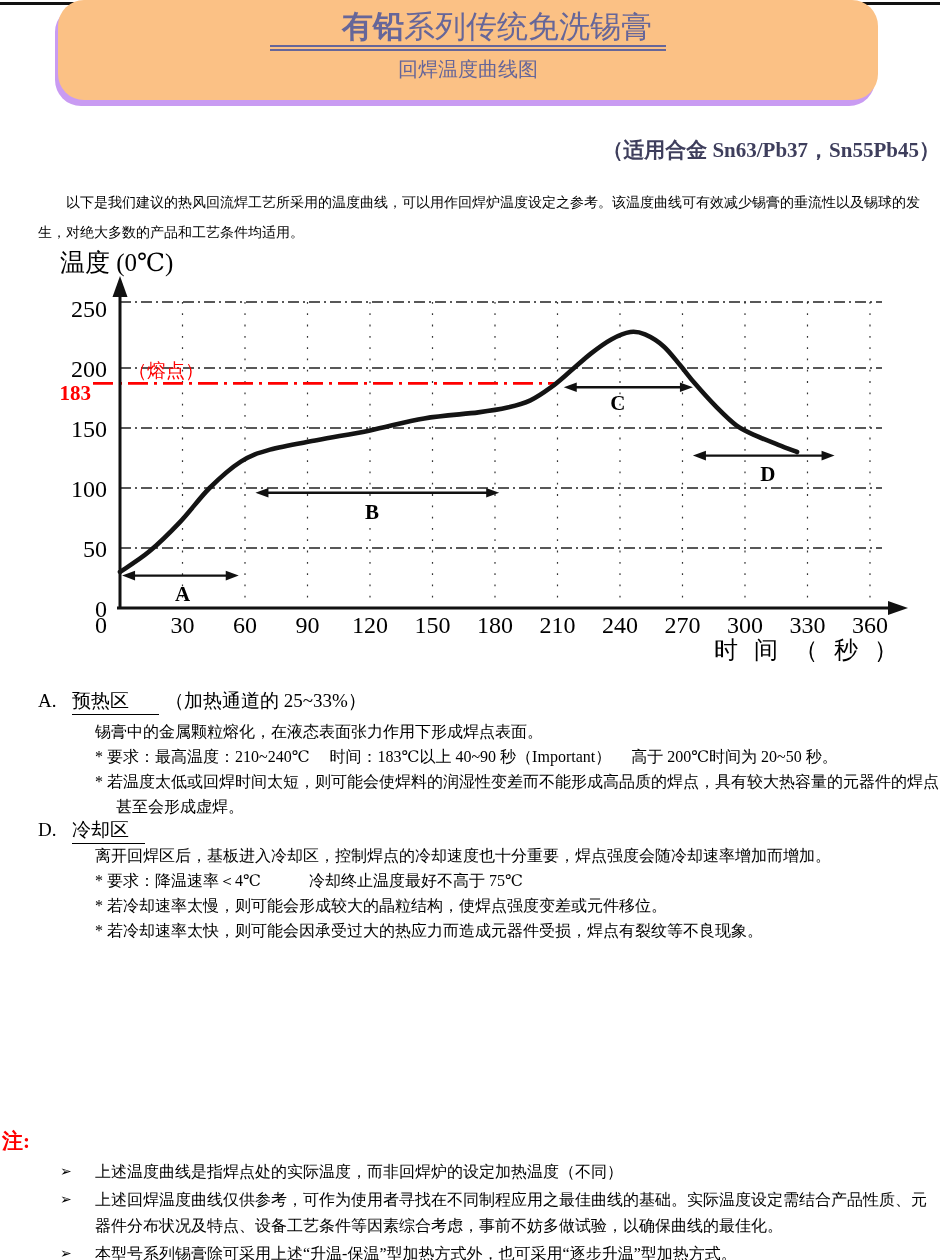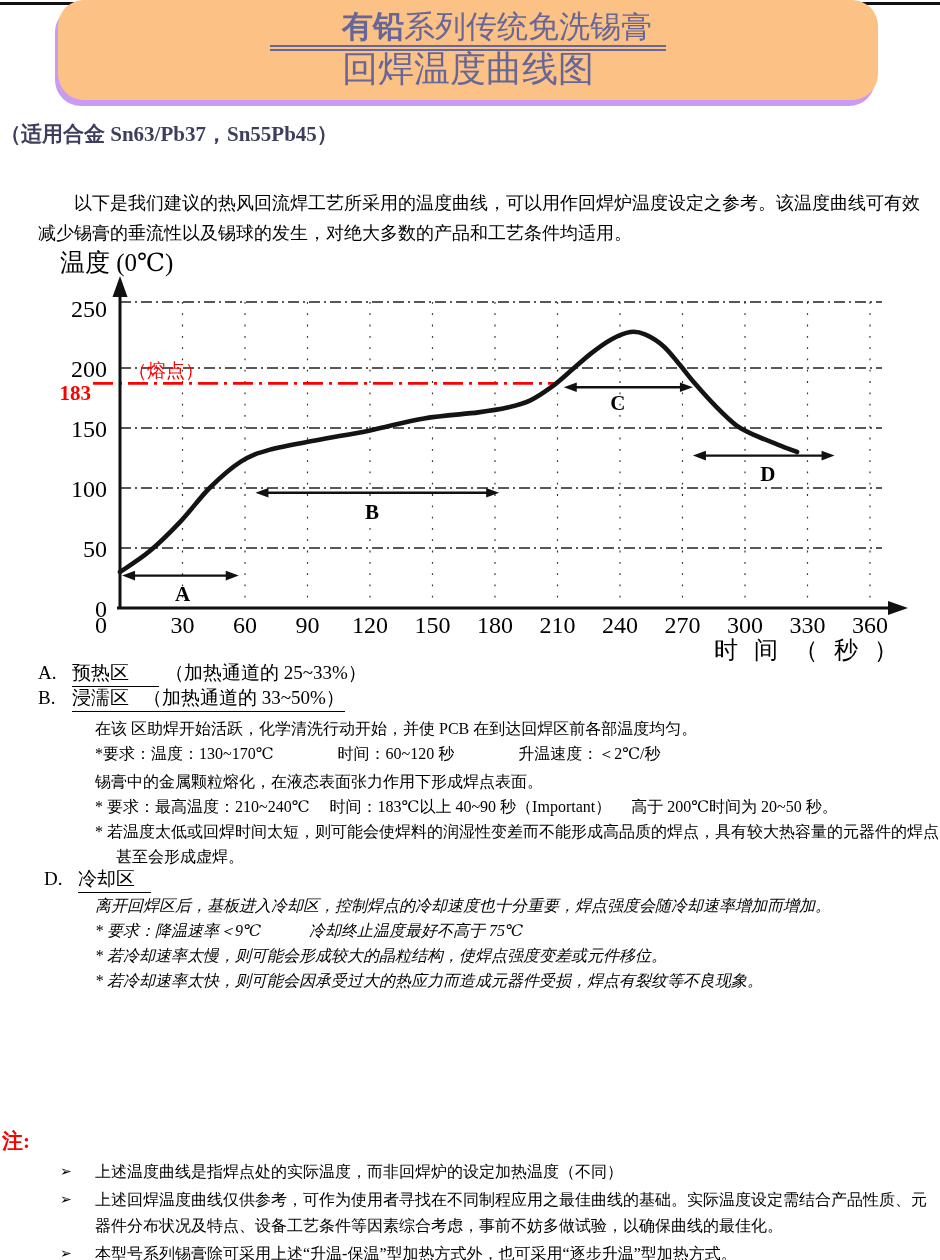--- a/index.html
+++ b/index.html
@@ -10,31 +10,31 @@
   .top-rule{position:absolute;top:2px;left:0;width:940px;height:2.5px;background:#111;}
   
   .header-box{
     position:absolute;top:0;left:58px;width:820px;height:100px;
     border-radius:26px;box-shadow:-3px 6px 0 0 #c99bf2;
     text-align:center;
   }
   .title-line1{padding-top:7px;font-size:31px;line-height:40px;}
   .title-underline{border-bottom:6px double;padding:0 14px 1px 72px;}
   .title-bold{font-weight:bold;}
-  .title-line2{font-size:36px;line-height:44px;}
-  .subtitle{position:absolute;top:120px;left:0;width:940px;text-align:left;
+  .title-line2{font-size:20px;line-height:44px;}
+  .subtitle{position:absolute;top:136px;left:0;width:940px;text-align:right;
     font-size:21px;font-weight:bold;color:#3e3e5c;}
   
   .intro{position:absolute;top:188px;left:38px;width:898px;
-    font-size:18px;line-height:30px;text-indent:2em;}
+    font-size:14px;line-height:30px;text-indent:2em;}
   
   #chart-svg{position:absolute;top:0;left:0;pointer-events:none;}
   #chart-svg text{font-family:"Liberation Serif","DejaVu Serif",serif;}
   
-  #sections{position:absolute;top:660px;left:0;width:940px;}
+  #sections{position:absolute;top:688px;left:0;width:940px;}
   .sec-head{margin-left:38px;font-size:19px;line-height:20px;}
   .sec-letter{display:inline-block;width:34px;}
   .u{border-bottom:1.6px solid #000;padding-bottom:3px;}
   .pr-lg{padding-right:30px;}
   .pr-sm{padding-right:16px;}
   .suffix-out{margin-left:6px;}
   .suffix-in{margin-left:14px;}
   .sec-body{font-size:16px;}
   .sec-body > div{line-height:25px;}
   .p1{margin-left:95px;}
@@ -135,38 +135,31 @@
     <polygon points="692.9075,455.6 705.9075,450.8 705.9075,460.40000000000003" fill="#111"></polygon>
     <polygon points="834.5719,455.6 821.5719,450.8 821.5719,460.40000000000003" fill="#111"></polygon>
     <text x="767.9063" y="480.6" font-size="21" font-weight="bold" text-anchor="middle">D</text>
   </svg>
 
 <div id="sections">
     <div class="sec">
       <div class="sec-head"><span class="sec-letter">A.</span><span class="u pr-lg">预热区</span><span class="suffix-out">（加热通道的 25~33%）</span></div>
     </div>
     <div class="sec">
-      <div class="sec-head"><span class="sec-letter">B.</span><span class="u"><span>浸濡区</span><span class="suffix-in">（加热通道的 33~50%）</span></span></div>
-      <div class="sec-body">
-        <div class="p1">在该 区助焊开始活跃，化学清洗行动开始，并使 PCB 在到达回焊区前各部温度均匀。</div>
-        <div class="p1">*要求：温度：130~170℃　　　　时间：60~120 秒　　　　升温速度：＜2℃/秒</div>
-      </div>
-    </div>
-    <div class="sec">
       <div class="sec-body">
         <div class="p1">锡膏中的金属颗粒熔化，在液态表面张力作用下形成焊点表面。</div>
         <div class="hang">* 要求：最高温度：210~240℃　 时间：183℃以上 40~90 秒（Important）　 高于 200℃时间为 20~50 秒。</div>
         <div class="hang">* 若温度太低或回焊时间太短，则可能会使焊料的润湿性变差而不能形成高品质的焊点，具有较大热容量的元器件的焊点甚至会形成虚焊。</div>
       </div>
     </div>
     <div class="sec">
       <div class="sec-head"><span class="sec-letter">D.</span><span class="u pr-sm">冷却区</span></div>
       <div class="sec-body">
         <div class="p1">离开回焊区后，基板进入冷却区，控制焊点的冷却速度也十分重要，焊点强度会随冷却速率增加而增加。</div>
-        <div class="hang">* 要求：降温速率＜9℃　　　冷却终止温度最好不高于 75℃</div>
+        <div class="hang">* 要求：降温速率＜4℃　　　冷却终止温度最好不高于 75℃</div>
         <div class="hang">* 若冷却速率太慢，则可能会形成较大的晶粒结构，使焊点强度变差或元件移位。</div>
         <div class="hang">* 若冷却速率太快，则可能会因承受过大的热应力而造成元器件受损，焊点有裂纹等不良现象。</div>
       </div>
     </div>
   </div>
 
 <div id="notes">
   <div class="notes-label">注:</div>
   <div id="note-items">
       <div class="note-item">

